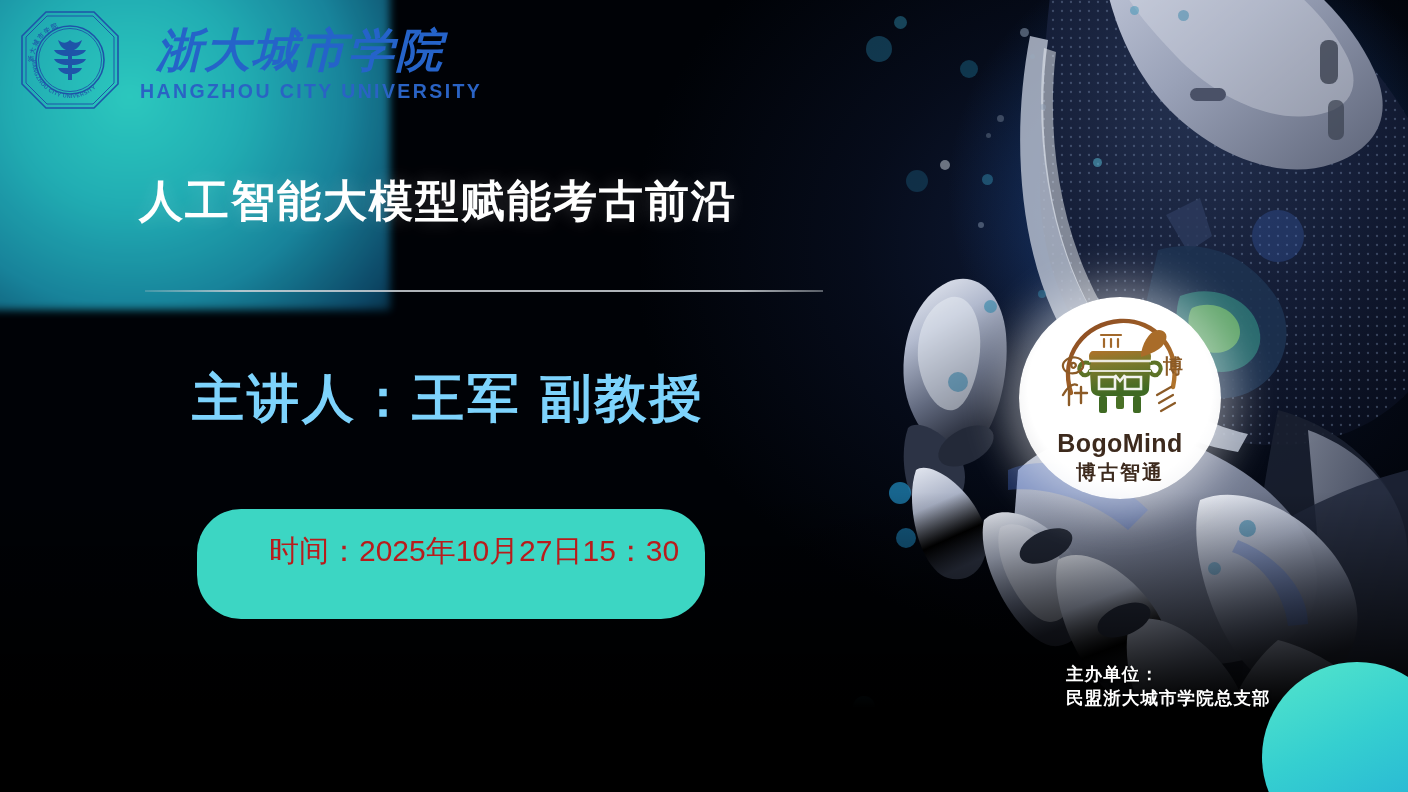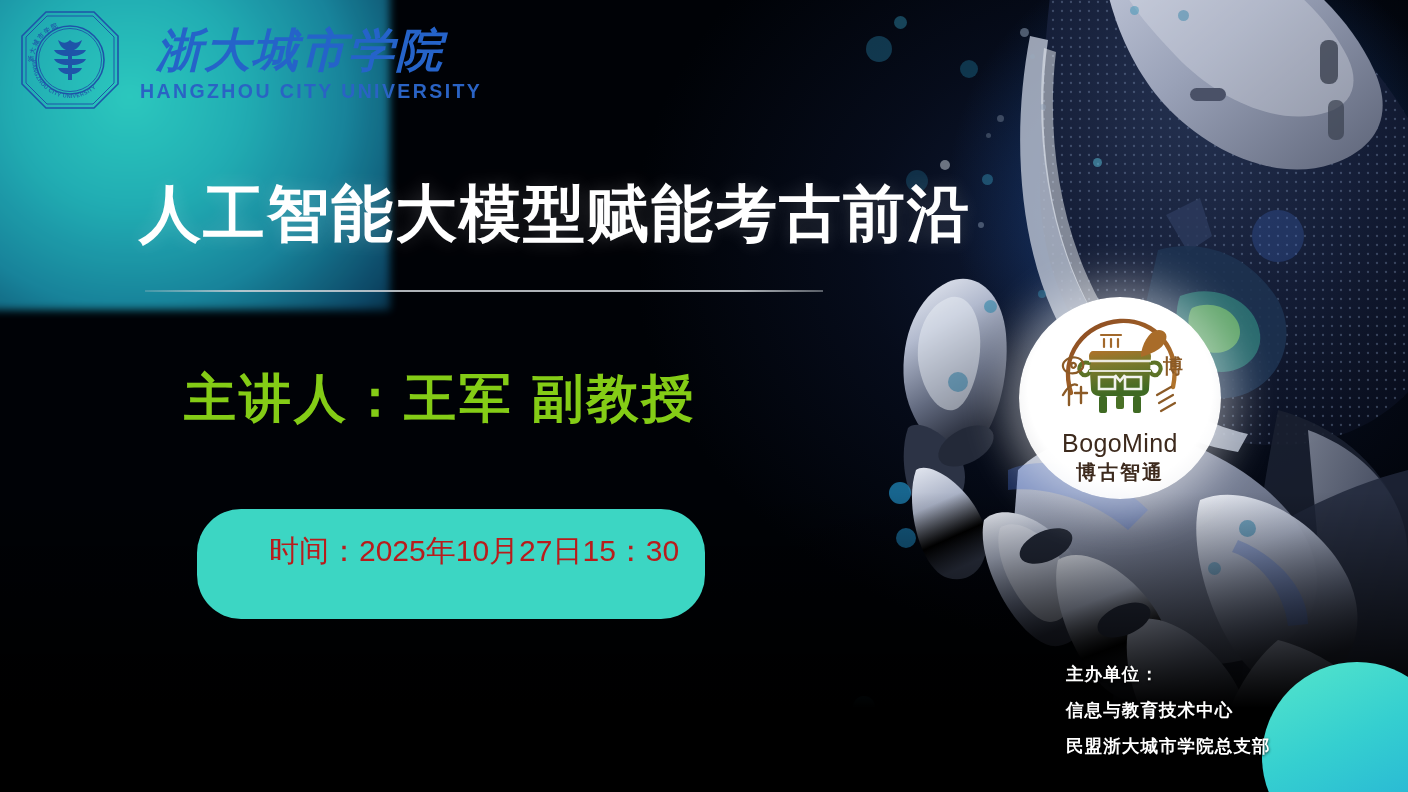--- a/index.html
+++ b/index.html
@@ -69,36 +69,36 @@
     font-weight:700;
     letter-spacing:2.4px;
     margin-top:2px;
     white-space:nowrap;
   }
 
   
   .title{
     position:absolute;left:139px;top:172px;
     color:#ffffff;
-    font-size:62px;
+    font-size:44px;
     font-weight:700;
     letter-spacing:2px;
     white-space:nowrap;
     text-shadow:0 0 18px rgba(255,255,255,.18);
   }
   .divider{
     position:absolute;left:145px;top:290px;
     width:678px;height:2px;
     background:linear-gradient(to right,rgba(190,195,200,.25),rgba(205,210,215,.85) 14%,rgba(205,210,215,.85) 88%,rgba(190,195,200,.45));
   }
 
   
   .speaker{
-    position:absolute;left:184px;top:364px;
-    color:#84cc16;
+    position:absolute;left:192px;top:364px;
+    color:#7dd3fc;
     font-size:52px;
     font-weight:700;
     letter-spacing:3px;
     white-space:nowrap;
   }
 
   
   .info-pill{
     position:absolute;left:197px;top:509px;
     width:508px;height:110px;
@@ -123,39 +123,39 @@
     position:absolute;left:1019px;top:297px;
     width:202px;height:202px;border-radius:50%;
     background:radial-gradient(circle at 50% 46%,#ffffff 0%,#ffffff 62%,rgba(255,255,255,.92) 78%,rgba(255,255,255,.35) 92%,rgba(255,255,255,0) 100%);
     display:flex;flex-direction:column;align-items:center;
     box-shadow:0 0 42px 16px rgba(255,255,255,.42);
   }
   .bogo-mark{margin-top:14px;}
   .bogo-name{
     color:#3d2a1d;
     font-size:25px;
-    font-weight:400;
+    font-weight:700;
     letter-spacing:.4px;
     line-height:1;
     margin-top:-2px;
   }
   .bogo-cn{
     color:#3d2a1d;
     font-size:20px;
     font-weight:700;
     letter-spacing:2px;
     line-height:1;
     margin-top:6px;
     text-align:center;
   }
 
   
   .organizer{
     position:absolute;left:1066px;top:662px;
-    display:flex;flex-direction:column;gap:12px;
+    display:flex;flex-direction:column;
   }
   .org-line{
     color:#ffffff;
     font-size:17.5px;
     font-weight:700;
     letter-spacing:1.1px;
     white-space:nowrap;
     text-shadow:0 1px 3px rgba(0,0,0,.9);
   }
 </style>
@@ -432,17 +432,16 @@
           <path d="M116 100 L130 92"></path>
         </g>
       </svg>
     </div>
     <div class="bogo-name">BogoMind</div>
     <div class="bogo-cn">博古智通</div>
   </div>
 
   <div class="organizer">
     <div class="org-line">主办单位：</div>
-    <div class="org-line">信息与教育技术中心</div>
     <div class="org-line">民盟浙大城市学院总支部</div>
   </div>
 
 </div>
 
 </body></html>

